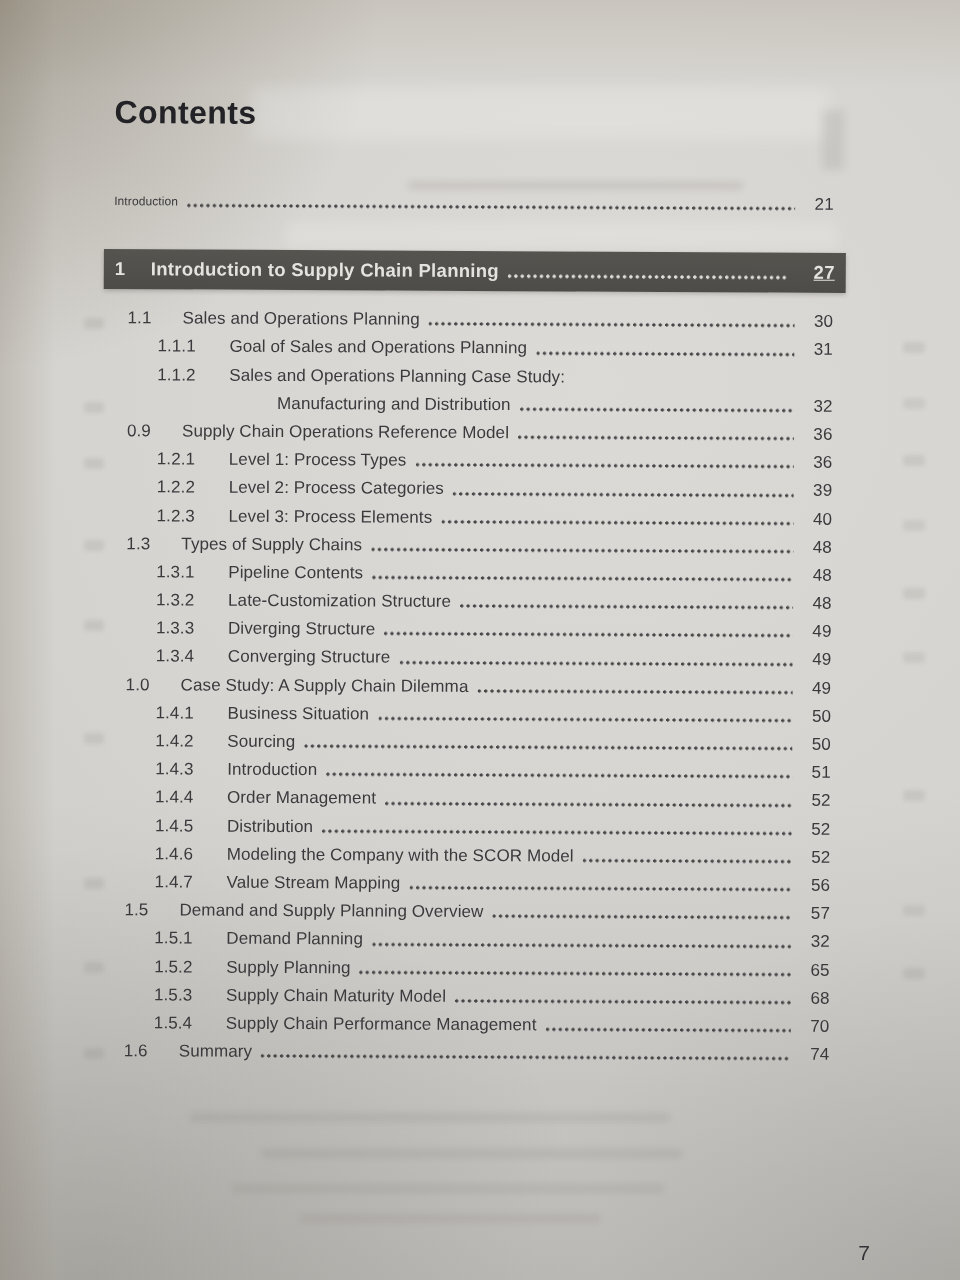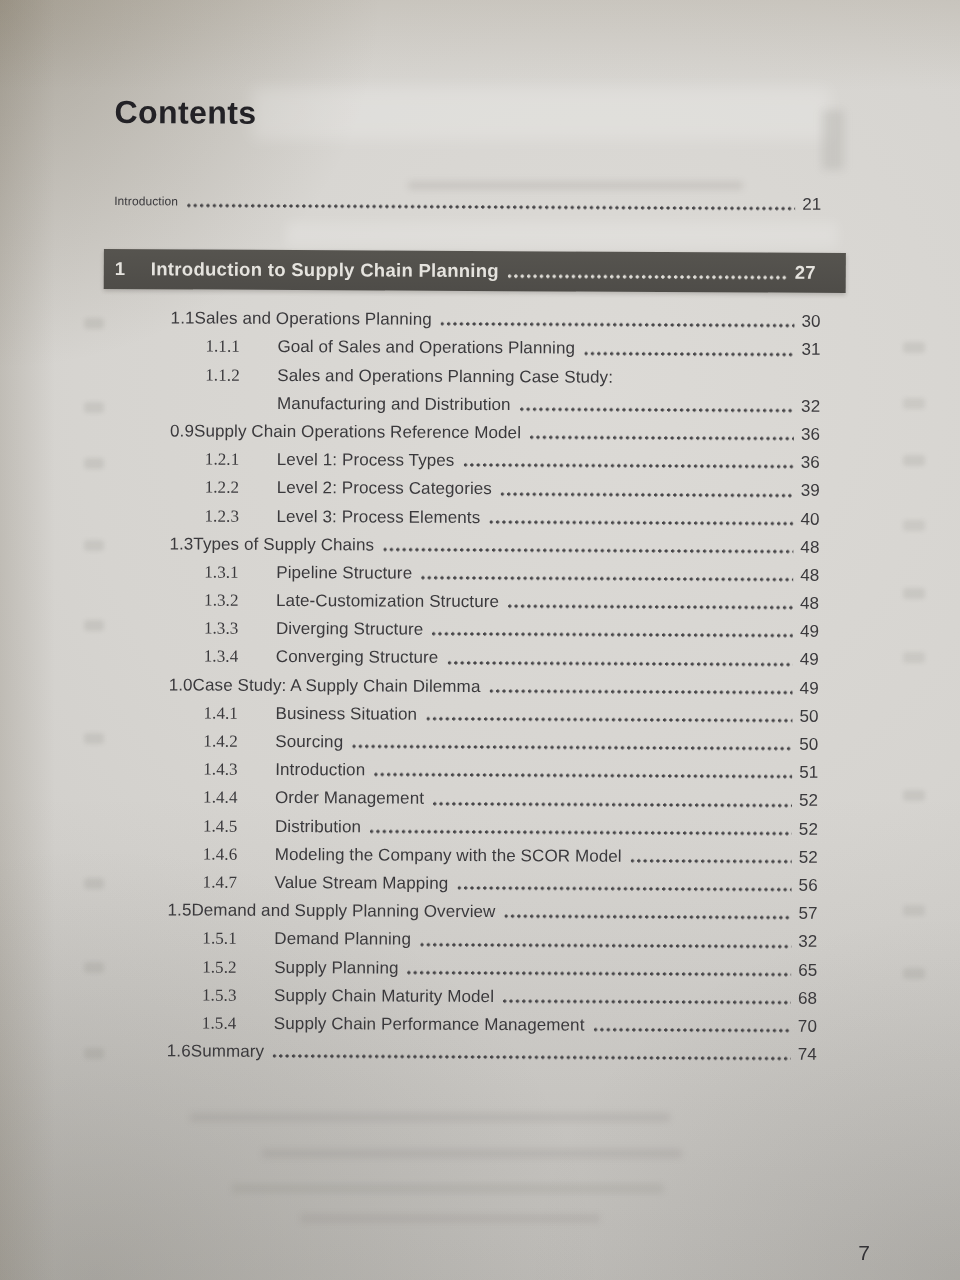--- a/index.html
+++ b/index.html
@@ -30,24 +30,24 @@
   .page-title {
     margin: 96px 0 0 0; font-size: 32px; line-height: 36px; font-weight: 700;
     color: #232226; letter-spacing: .4px;
   }
   .front-matter { margin-top: 57px; }
   
   .row { display: flex; height: 28.2px; font-size: 17px; letter-spacing: .1px; }
   .row .num, .row .title, .row .pageno { line-height: 28.2px; white-space: nowrap; }
   .row .num { flex: 0 0 auto; }
   .lvl0 .title { margin-left: 0; font-size: 12px; }
-  .lvl1 .num { margin-left: 26px; width: 55px; text-align: right; }
-  .lvl2 .num { margin-left: 92px; width: 72px; font-family: Liberation Serif, serif; }
+  .lvl1 .num { margin-left: 14px; width: 55px; }
+  .lvl2 .num { margin-left: 44px; width: 72px; }
   .cont .title { margin-left: 164px; }
-  .pageno { flex: 0 0 44px; text-align: left; }
+  .pageno { flex: 0 0 44px; text-align: center; }
   .leader {
     flex: 1 1 auto; align-self: flex-end; height: 6px;
     margin: 0 7px 7px 9px;
     background-image: radial-gradient(circle at 1.7px 3px, rgba(58,57,60,.92) 1.35px, rgba(58,57,60,0) 1.9px);
     background-size: 6.4px 6px; background-repeat: repeat-x;
   }
   
   .chapter-bar {
     display: flex; align-items: center;
     margin: 34px 0 0 -10px; width: 720px; padding: 0 11px;
@@ -55,21 +55,21 @@
     color: var(--bar-text, #e5e3de);
     font-size: 18.5px; font-weight: 700; letter-spacing: .3px;
     box-shadow: 0 2px 4px rgba(40,38,34,.22);
   }
   .chapter-bar .ch-num { width: 36px; }
   .chapter-bar .ch-title { white-space: nowrap; }
   .chapter-bar .leader {
     margin-bottom: 12px;
     background-image: radial-gradient(circle at 1.7px 3px, rgba(232,230,224,.95) 1.4px, rgba(232,230,224,0) 2px);
   }
-  .chapter-bar .ch-page { flex: 0 0 40px; font-weight: 700; }
+  .chapter-bar .ch-page { flex: 0 0 40px; text-align: right; font-weight: 700; text-decoration: underline; }
   .entries { margin-top: 15px; }
   
   .folio {
     position: absolute; top: 1241px; right: 90px;
     font-size: 21px; color: #333236; font-weight: 400;
   }
 </style>
 </head>
 <body>
 
@@ -166,21 +166,21 @@
           <span class="pageno">40</span>
         </div>
         <div class="row lvl1">
           <span class="num">1.3</span>
           <span class="title">Types of Supply Chains</span>
           <span class="leader"></span>
           <span class="pageno">48</span>
         </div>
         <div class="row lvl2">
           <span class="num">1.3.1</span>
-          <span class="title">Pipeline Structure</span>
+          <span class="title">Pipeline Contents</span>
           <span class="leader"></span>
           <span class="pageno">48</span>
         </div>
         <div class="row lvl2">
           <span class="num">1.3.2</span>
           <span class="title">Late-Customization Structure</span>
           <span class="leader"></span>
           <span class="pageno">48</span>
         </div>
         <div class="row lvl2">

